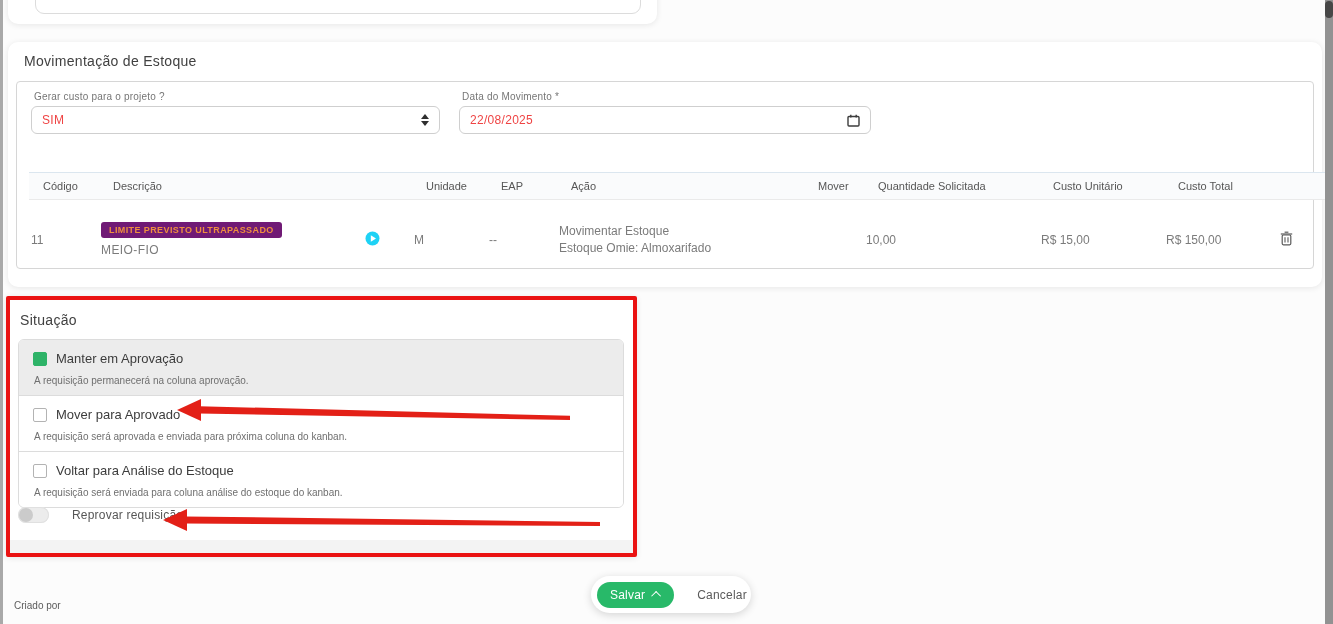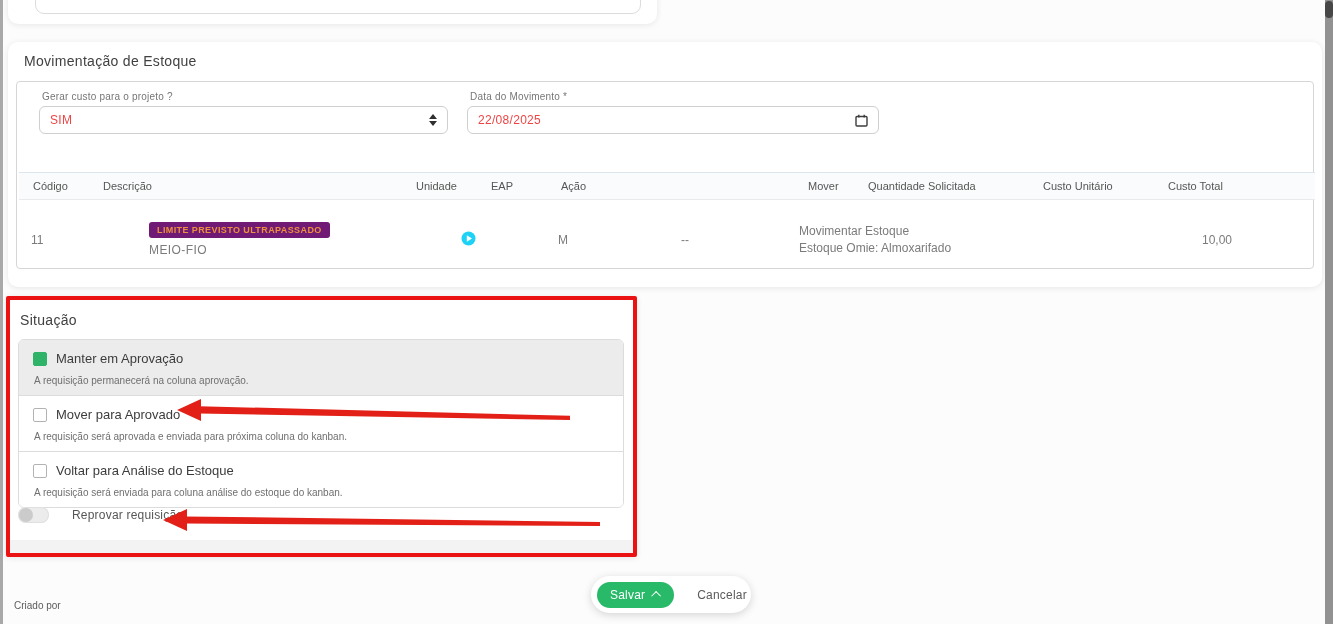--- a/index.html
+++ b/index.html
@@ -18,32 +18,32 @@
 
   
   .top-card{left:8px;top:-36px;width:649px;height:60px;}
   .top-input{position:absolute;left:27px;top:12px;width:606px;height:38px;border:1px solid #dcdcdc;border-radius:9px;background:#fff;box-sizing:border-box;color:#bbb;font-size:11px;padding:2px 10px;overflow:hidden;}
 
   
   .movement-card{left:8px;top:42px;width:1314px;height:245px;}
   .movement-title{position:absolute;left:16px;top:11px;font-size:14px;color:#414141;letter-spacing:.3px;}
   .inner-box{position:absolute;left:8px;top:39px;width:1296px;height:186px;border:1px solid #d6d6d6;border-radius:4px;background:#fff;}
 
-  .field{position:absolute;margin-left:8px;}
+  .field{position:absolute;}
   .field-f1{left:14px;top:9px;width:409px;}
   .field-f2{left:442px;top:9px;width:412px;}
   .field-label{font-size:10px;color:#767676;margin:0 0 4px 3px;letter-spacing:.2px;}
   .control{height:26px;border:1px solid #cfcfcf;border-radius:6px;display:flex;align-items:center;justify-content:space-between;padding:0 10px;font-size:12px;color:#ef4444;background:#fff;letter-spacing:.3px;}
   .updown{display:flex;flex-direction:column;gap:2px;}
   .tri-up{width:0;height:0;border-left:4px solid transparent;border-right:4px solid transparent;border-bottom:5px solid #2f2f2f;}
   .tri-down{width:0;height:0;border-left:4px solid transparent;border-right:4px solid transparent;border-top:5px solid #2f2f2f;}
 
   
-  .thead{position:absolute;left:2px;top:90px;width:100%;height:28px;background:#fafbfc;border-top:1px solid #dbe6ef;border-bottom:1px solid #eaeaea;display:flex;align-items:center;font-size:11px;color:#565656;box-sizing:border-box;}
-  .trow{position:absolute;left:0;top:119px;width:100%;height:77px;display:flex;align-items:center;font-size:12px;color:#7b7b7b;box-sizing:border-box;gap:48px;}
+  .thead{position:absolute;left:12px;top:90px;width:100%;height:28px;background:#fafbfc;border-top:1px solid #dbe6ef;border-bottom:1px solid #eaeaea;display:flex;align-items:center;font-size:11px;color:#565656;box-sizing:border-box;}
+  .trow{position:absolute;left:0;top:119px;width:100%;height:77px;display:flex;align-items:center;font-size:12px;color:#7b7b7b;box-sizing:border-box;}
   .cell{box-sizing:border-box;flex:0 0 auto;}
   .c-cod{width:84px;padding-left:14px;}
   .c-desc{width:236px;}
   .c-icon{width:77px;padding-left:28px;}
   .c-uni{width:75px;}
   .c-eap{width:70px;}
   .c-acao{width:247px;line-height:17px;}
   .c-lote{width:60px;}
   .c-qtd{width:175px;}
   .c-cu{width:125px;}

